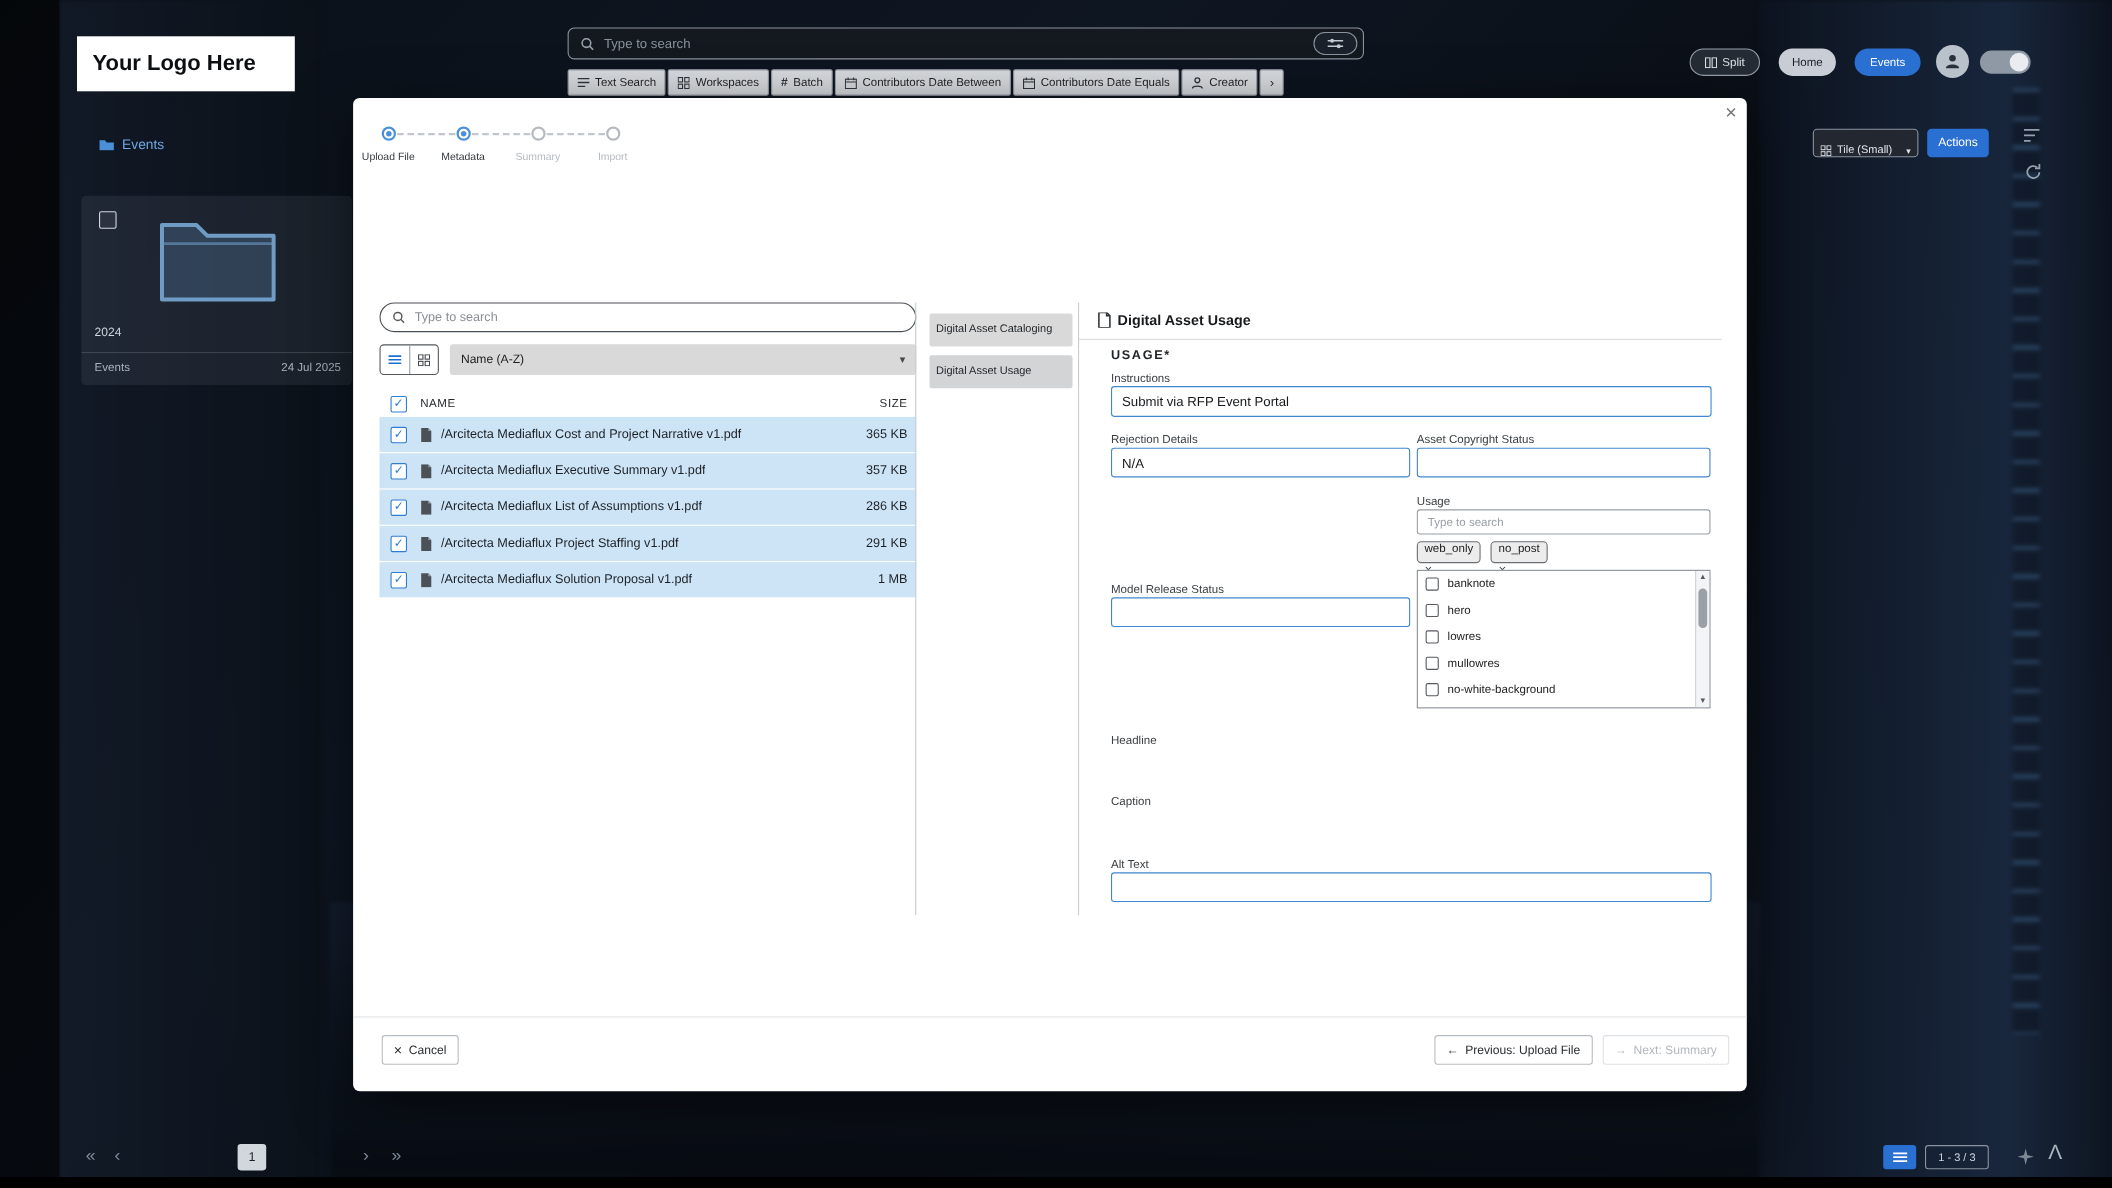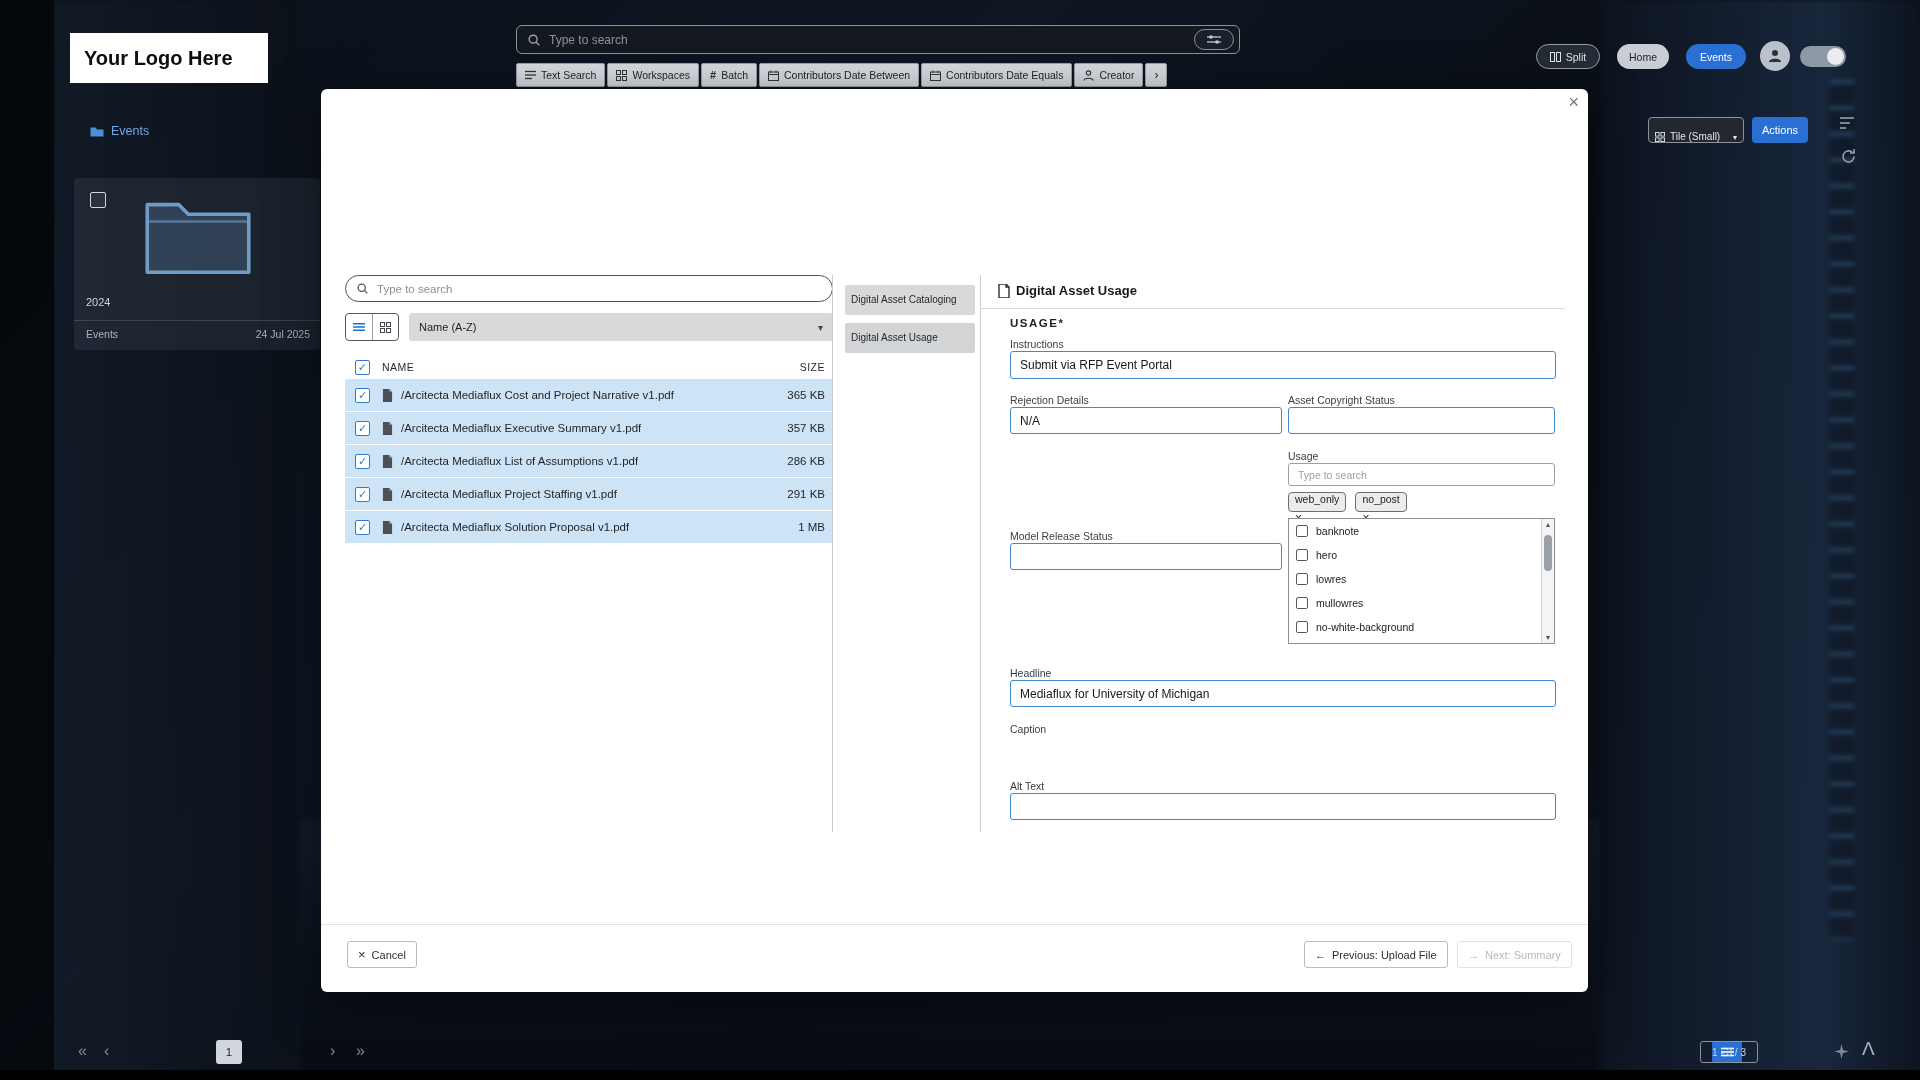--- a/index.html
+++ b/index.html
@@ -68,21 +68,21 @@
     border:1px solid #8b939e; border-radius:4px; display:flex; align-items:flex-end; gap:5px; padding:0 6px;
     color:#dfe4ea; font-size:10px; }
   .actions-btn { position:absolute; left:1752px; top:117px; width:56px; height:26px; background:#2a6fd2;
     border-radius:4px; color:#fff; font-size:11px; display:flex; align-items:center; justify-content:center; }
   .side-icon { position:absolute; color:#97a1ad; }
   .pg-arrow { position:absolute; top:1042px; color:#7f8996; font-size:16px; }
   .page-box { position:absolute; left:216px; top:1040px; width:26px; height:24px; background:#d2d7dd;
     border-radius:3px; color:#1d2127; font-size:11.5px; display:flex; align-items:center; justify-content:center; }
   .list-blue-btn { position:absolute; left:1712px; top:1041px; width:30px; height:22px; background:#2a6fd2;
     border-radius:3px; display:flex; align-items:center; justify-content:center; color:#fff; }
-  .range-box { position:absolute; left:1700px; top:1041px; width:58px; height:22px; border:1px solid #8b939e;
+  .range-box { position:absolute; left:1750px; top:1041px; width:58px; height:22px; border:1px solid #8b939e;
     border-radius:3px; color:#cfd6de; font-size:10px; display:flex; align-items:center; justify-content:center; }
   .lambda { position:absolute; left:1862px; top:1038px; color:#aab4c0; font-size:19px; }
 
   
   .modal { position:absolute; left:321px; top:89px; width:1267px; height:903px; background:#fff;
     border-radius:6px; box-shadow:0 12px 50px rgba(0,0,0,.55); }
   .modal-close { position:absolute; right:8px; top:4px; font-size:18px; color:#6f7publicité478; color:#6f7478; }
   .stepper { position:absolute; left:26px; top:26px; width:300px; height:56px; }
   .step-line { display:flex; align-items:center; }
   .step-circle { width:13px; height:13px; border-radius:50%; border:2px solid #b5bac0;
@@ -374,20 +374,35 @@
     <svg width="15" height="15" viewBox="0 0 15 15">
         <path d="M7.5 0 L9 6 L15 7.5 L9 9 L7.5 15 L6 9 L0 7.5 L6 6 Z" fill="currentColor" opacity=".8"></path>
       </svg>
   </span>
   <span class="lambda">Λ</span>
 
   <div class="modal">
 
     <span class="modal-close" style="position:absolute;right:9px;top:3px;font-size:18px;color:#6f7478;">×</span>
 
+    <div class="stepper">
+      <div class="step-line">
+        <span class="step-circle on"></span>
+        <span class="step-conn"></span>
+        <span class="step-circle on"></span>
+        <span class="step-conn"></span>
+        <span class="step-circle"></span>
+        <span class="step-conn"></span>
+        <span class="step-circle"></span>
+      </div>
+      <span class="step-label" style="left:-28px;">Upload File</span>
+      <span class="step-label" style="left:40px;">Metadata</span>
+      <span class="step-label dim" style="left:108px;">Summary</span>
+      <span class="step-label dim" style="left:176px;">Import</span>
+    </div>
 
     <div class="file-panel">
       <div class="fp-search">
         <span class="icon">
           <svg width="13" height="13" viewBox="0 0 16 16">
               <circle cx="7" cy="7" r="4.5" fill="none" stroke="#55595e" stroke-width="1.6"></circle>
               <line x1="10.5" y1="10.5" x2="14" y2="14" stroke="#55595e" stroke-width="1.6"></line>
             </svg>
         </span>
         <input placeholder="Type to search" style="">
@@ -555,21 +570,20 @@
           <span class="up">▲</span>
           <span class="dn">▼</span>
           <span class="opt-thumb"></span>
         </div>
       </div>
 
       <span class="f-label" style="left:30px; top:255px;">Model Release Status</span>
       <input class="f-input" style="left: 30px; top: 268px; width: 272px; height: 27px;">
 
       <span class="f-label" style="left:30px; top:392px;">Headline</span>
-      <input class="f-input" style="left: 30px; top: 405px; width: 546px; height: 27px;" value="Mediaflux for University of Michigan">
 
       <span class="f-label" style="left:30px; top:448px;">Caption</span>
 
       <span class="f-label" style="left:30px; top:505px;">Alt Text</span>
       <input class="f-input" style="left: 30px; top: 518px; width: 546px; height: 27px;">
     </div>
 
     <div class="modal-footer-div"></div>
     <div class="m-btn btn-cancel">
       <span style="font-size:13px;">×</span>

